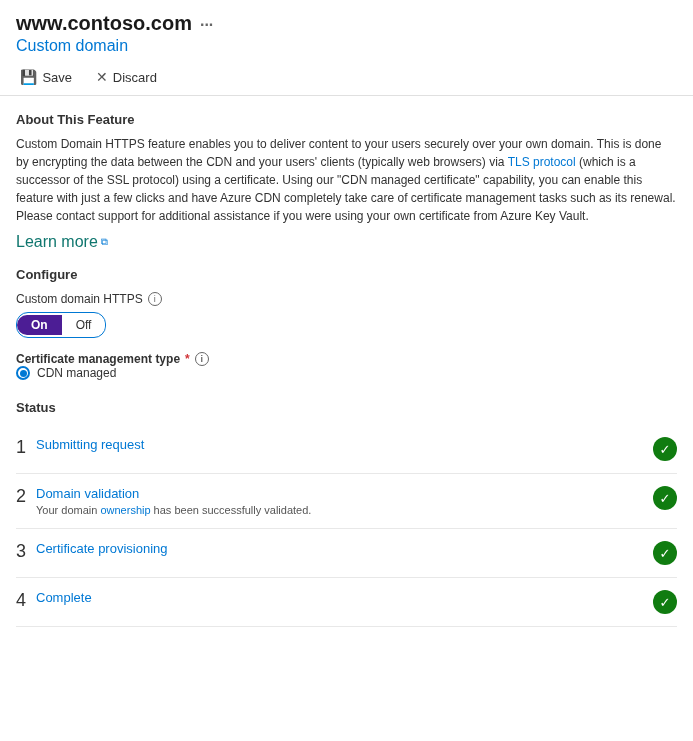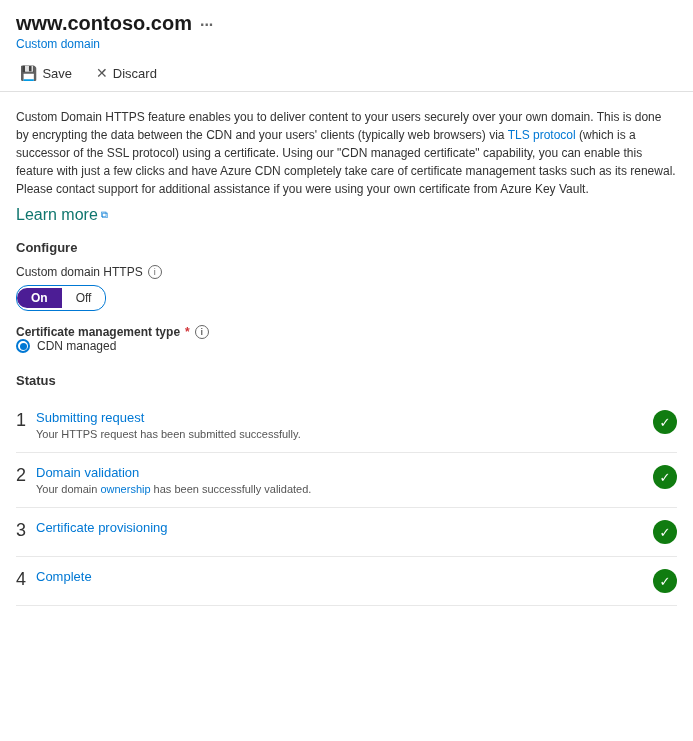--- a/index.html
+++ b/index.html
@@ -17,21 +17,21 @@
     }
     .header-title {
       font-size: 20px;
       font-weight: 600;
       color: #1a1a1a;
       display: flex;
       align-items: flex-start;
       gap: 8px;
     }
     .header-subtitle {
-      font-size: 12px;
+      font-size: 16px;
       color: #0078d4;
       margin-top: 2px;
     }
     .ellipsis {
       color: #666;
       font-size: 16px;
       cursor: pointer;
     }
     .toolbar {
       padding: 8px 16px;
@@ -254,20 +254,21 @@
   </button>
   <button class="toolbar-btn">
     <span class="icon">✕</span>
     <span>Discard</span>
   </button>
 </div>
 
 <div class="content">
 
   <div>
+    <div class="section-title">About This Feature</div>
     <div class="description">
       <span>Custom Domain HTTPS feature enables you to deliver content to your users securely over your own domain. This is done by encrypting the data between the CDN and your users' clients (typically web browsers) via </span><a href="#">TLS protocol</a><span> (which is a successor of the SSL protocol) using a certificate. Using our "CDN managed certificate" capability, you can enable this feature with just a few clicks and have Azure CDN completely take care of certificate management tasks such as its renewal. Please contact support for additional assistance if you were using your own certificate from Azure Key Vault.</span>
     </div>
     <div class="learn-more">
       <a href="#">Learn more</a>
       <span class="external-icon">⧉</span>
     </div>
   </div>
 
   <div>
@@ -300,21 +301,20 @@
   </div>
 
   <div class="status-section">
     <div class="status-title">Status</div>
 
     <div class="status-item">
       <div class="status-row">
         <span class="status-number">1</span>
         <div class="status-content">
           <div class="status-item-title">Submitting request</div>
-          <div class="status-item-desc">Your HTTPS request has been submitted successfully.</div>
         </div>
         <div class="status-check">
           <div class="check-circle">✓</div>
         </div>
       </div>
     </div>
 
     <div class="status-item">
       <div class="status-row">
         <span class="status-number">2</span>

